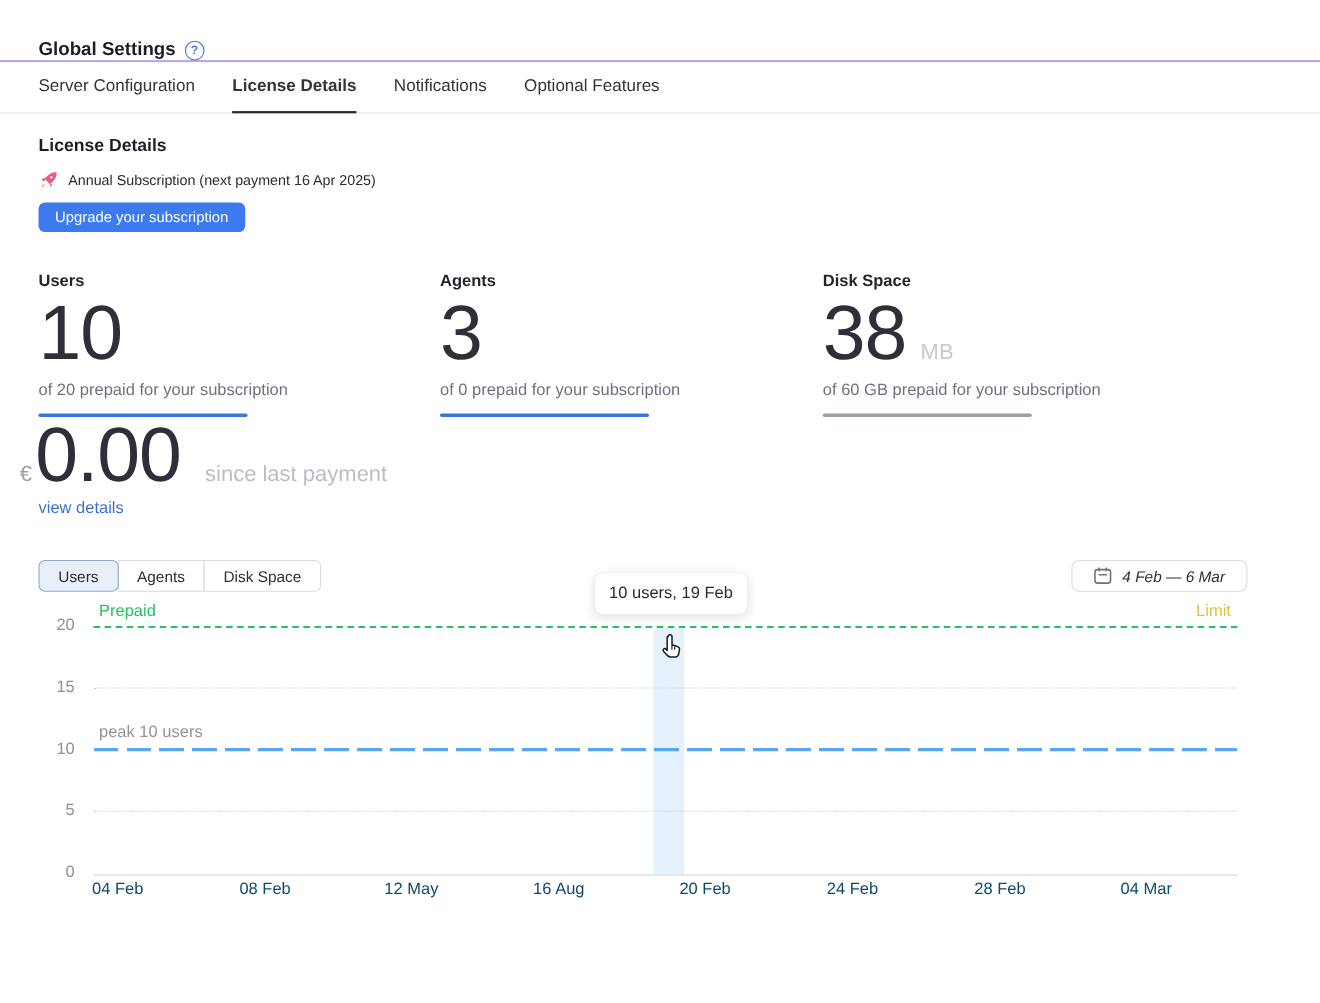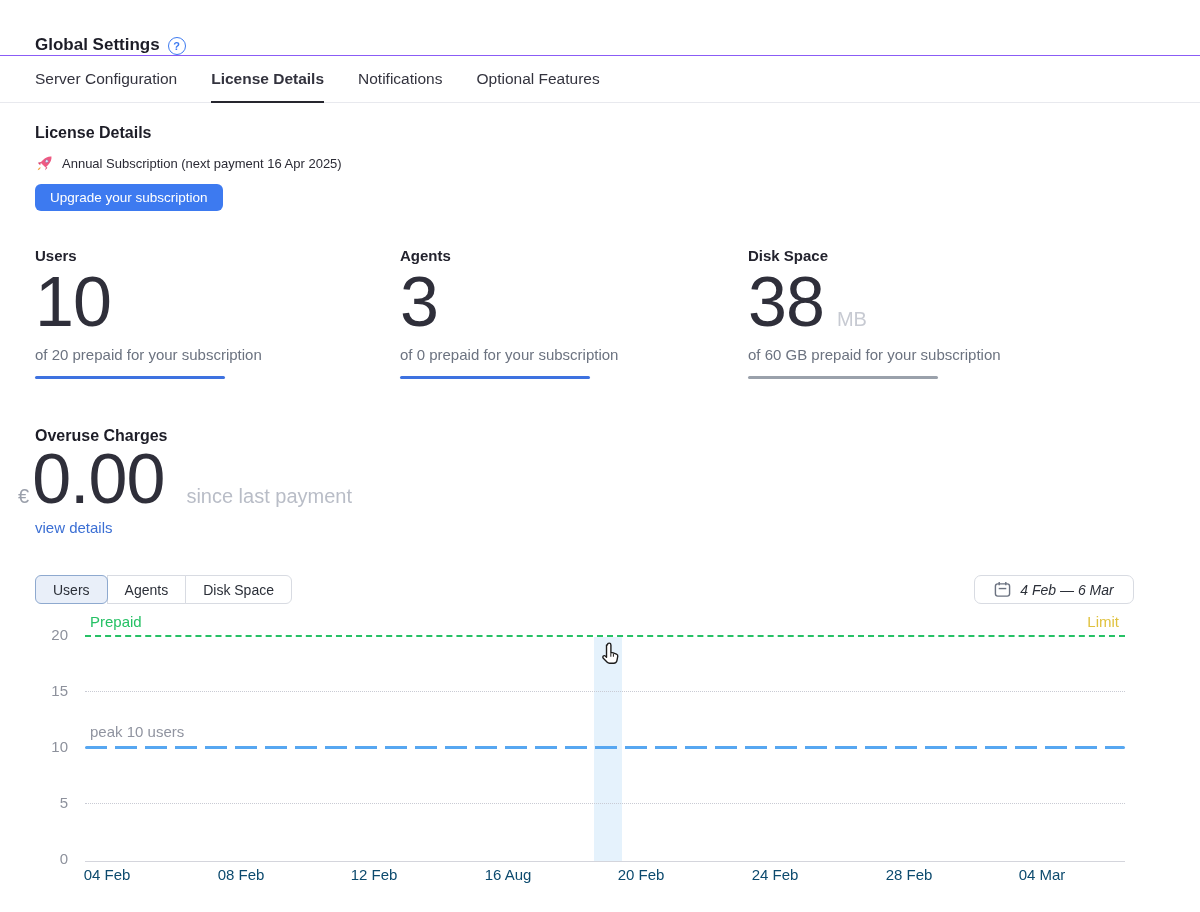--- a/index.html
+++ b/index.html
@@ -148,21 +148,20 @@
       <div class="stat-number-row">
         <span class="stat-number">38</span>
         <span class="stat-unit">MB</span>
       </div>
       <div class="stat-caption">of 60 GB prepaid for your subscription</div>
       <div class="stat-bar bar-gray"></div>
     </div>
   </div>
 
   
-  <div class="section-heading overuse-heading">Overuse Charges</div>
   <div class="overuse-row">
     <span class="overuse-currency">€</span>
     <span class="overuse-amount">0.00</span>
     <span class="overuse-note">since last payment</span>
   </div>
   <span class="view-details">view details</span>
 </div>
 
 <div class="chart-section">
 
@@ -177,20 +176,21 @@
       <svg width="17" height="17" viewBox="0 0 18 18" fill="none" stroke="#6b7280" stroke-width="1.5">
         <rect x="1.5" y="3" width="15" height="13" rx="2.5"></rect>
         <line x1="5.5" y1="1" x2="5.5" y2="4.5"></line>
         <line x1="12.5" y1="1" x2="12.5" y2="4.5"></line>
         <line x1="5" y1="8" x2="13" y2="8"></line>
       </svg>
     </span>
     <span>4 Feb — 6 Mar</span>
   </div>
 
+  <div class="tooltip">10 users, 19 Feb</div>
 
   <div class="y-tick" style="left:34px; top:63px;">20</div>
   <div class="y-tick" style="left:34px; top:119px;">15</div>
   <div class="y-tick" style="left:34px; top:175px;">10</div>
   <div class="y-tick" style="left:34px; top:231px;">5</div>
   <div class="y-tick" style="left:34px; top:287px;">0</div>
 
   <div class="hover-band"></div>
 
   <div class="prepaid-line"></div>
@@ -198,21 +198,21 @@
   <div class="series-line"></div>
   <div class="grid-dotted" style="top:240px;"></div>
   <div class="axis-line"></div>
 
   <div class="prepaid-label">Prepaid</div>
   <div class="limit-label">Limit</div>
   <div class="peak-label">peak 10 users</div>
 
   <div class="x-tick" style="left:72px;">04 Feb</div>
   <div class="x-tick" style="left:206px;">08 Feb</div>
-  <div class="x-tick" style="left:339px;">12 Feb</div>
+  <div class="x-tick" style="left:339px;">12 May</div>
   <div class="x-tick" style="left:473px;">16 Aug</div>
   <div class="x-tick" style="left:606px;">20 Feb</div>
   <div class="x-tick" style="left:740px;">24 Feb</div>
   <div class="x-tick" style="left:874px;">28 Feb</div>
   <div class="x-tick" style="left:1007px;">04 Mar</div>
 
   <div class="cursor-icon">
     <svg width="22" height="25" viewBox="0 0 24 27">
       <path d="M9.2 3c0-1.05.85-1.9 1.9-1.9S13 1.95 13 3v8.6l1-.17c.5-.08 1.02.02 1.52.21l3.5 1.35c1.05.4 1.65 1.5 1.43 2.6l-.9 4.6c-.32 1.63-1.75 2.81-3.41 2.81h-4.7c-.93 0-1.82-.37-2.47-1.03l-4.3-4.4c-.64-.65-.63-1.7.03-2.33.63-.6 1.63-.59 2.25.03l1.25 1.25V3z" fill="#ffffff" stroke="#1c1c1c" stroke-width="1.5" stroke-linejoin="round"></path>
       <line x1="12.9" y1="12.2" x2="12.9" y2="16" stroke="#1c1c1c" stroke-width="1.1"></line>

